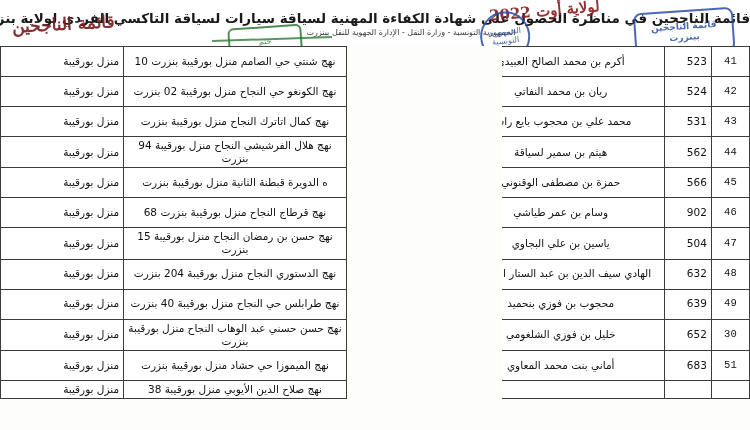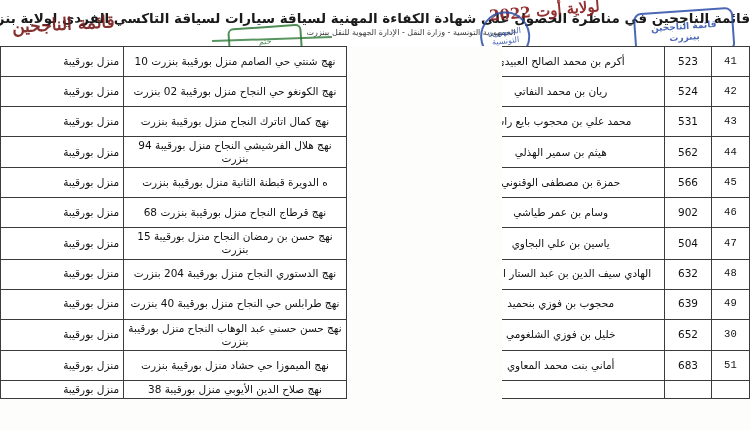--- a/index.html
+++ b/index.html
@@ -155,21 +155,21 @@
     background: #fff;
   }
   .c-num {
     width: 36px;
     text-align: center;
     font-size: 11px;
     font-family: Liberation Mono, monospace;
   }
   .c-code {
     width: 44px;
-    text-align: center;
+    text-align: right;
     font-size: 11px;
   }
   .c-name {
     width: 196px;
     text-align: center;
     font-size: 11px;
   }
   .c-gap {
     width: 104px;
     border: none !important;
@@ -253,21 +253,21 @@
         <td class="c-num">43</td>
         <td class="c-code">531</td>
         <td class="c-name">محمد علي بن محجوب بايع راسه</td>
         <td class="c-gap"></td>
         <td class="c-addr">نهج كمال اتاترك النجاح منزل بورقيبة بنزرت</td>
         <td class="c-gov">منزل بورقيبة</td>
       </tr>
       <tr>
         <td class="c-num">44</td>
         <td class="c-code">562</td>
-        <td class="c-name">هيثم بن سمير الهذلي</td>
+        <td class="c-name">هيثم بن سمير لسياقة</td>
         <td class="c-gap"></td>
         <td class="c-addr">نهج هلال الفرشيشي النجاح منزل بورقيبة 94 بنزرت</td>
         <td class="c-gov">منزل بورقيبة</td>
       </tr>
       <tr>
         <td class="c-num">45</td>
         <td class="c-code">566</td>
         <td class="c-name">حمزة بن مصطفى الوقنوني</td>
         <td class="c-gap"></td>
         <td class="c-addr">ه الدويرة قبطنة الثانية منزل بورقيبة بنزرت</td>

